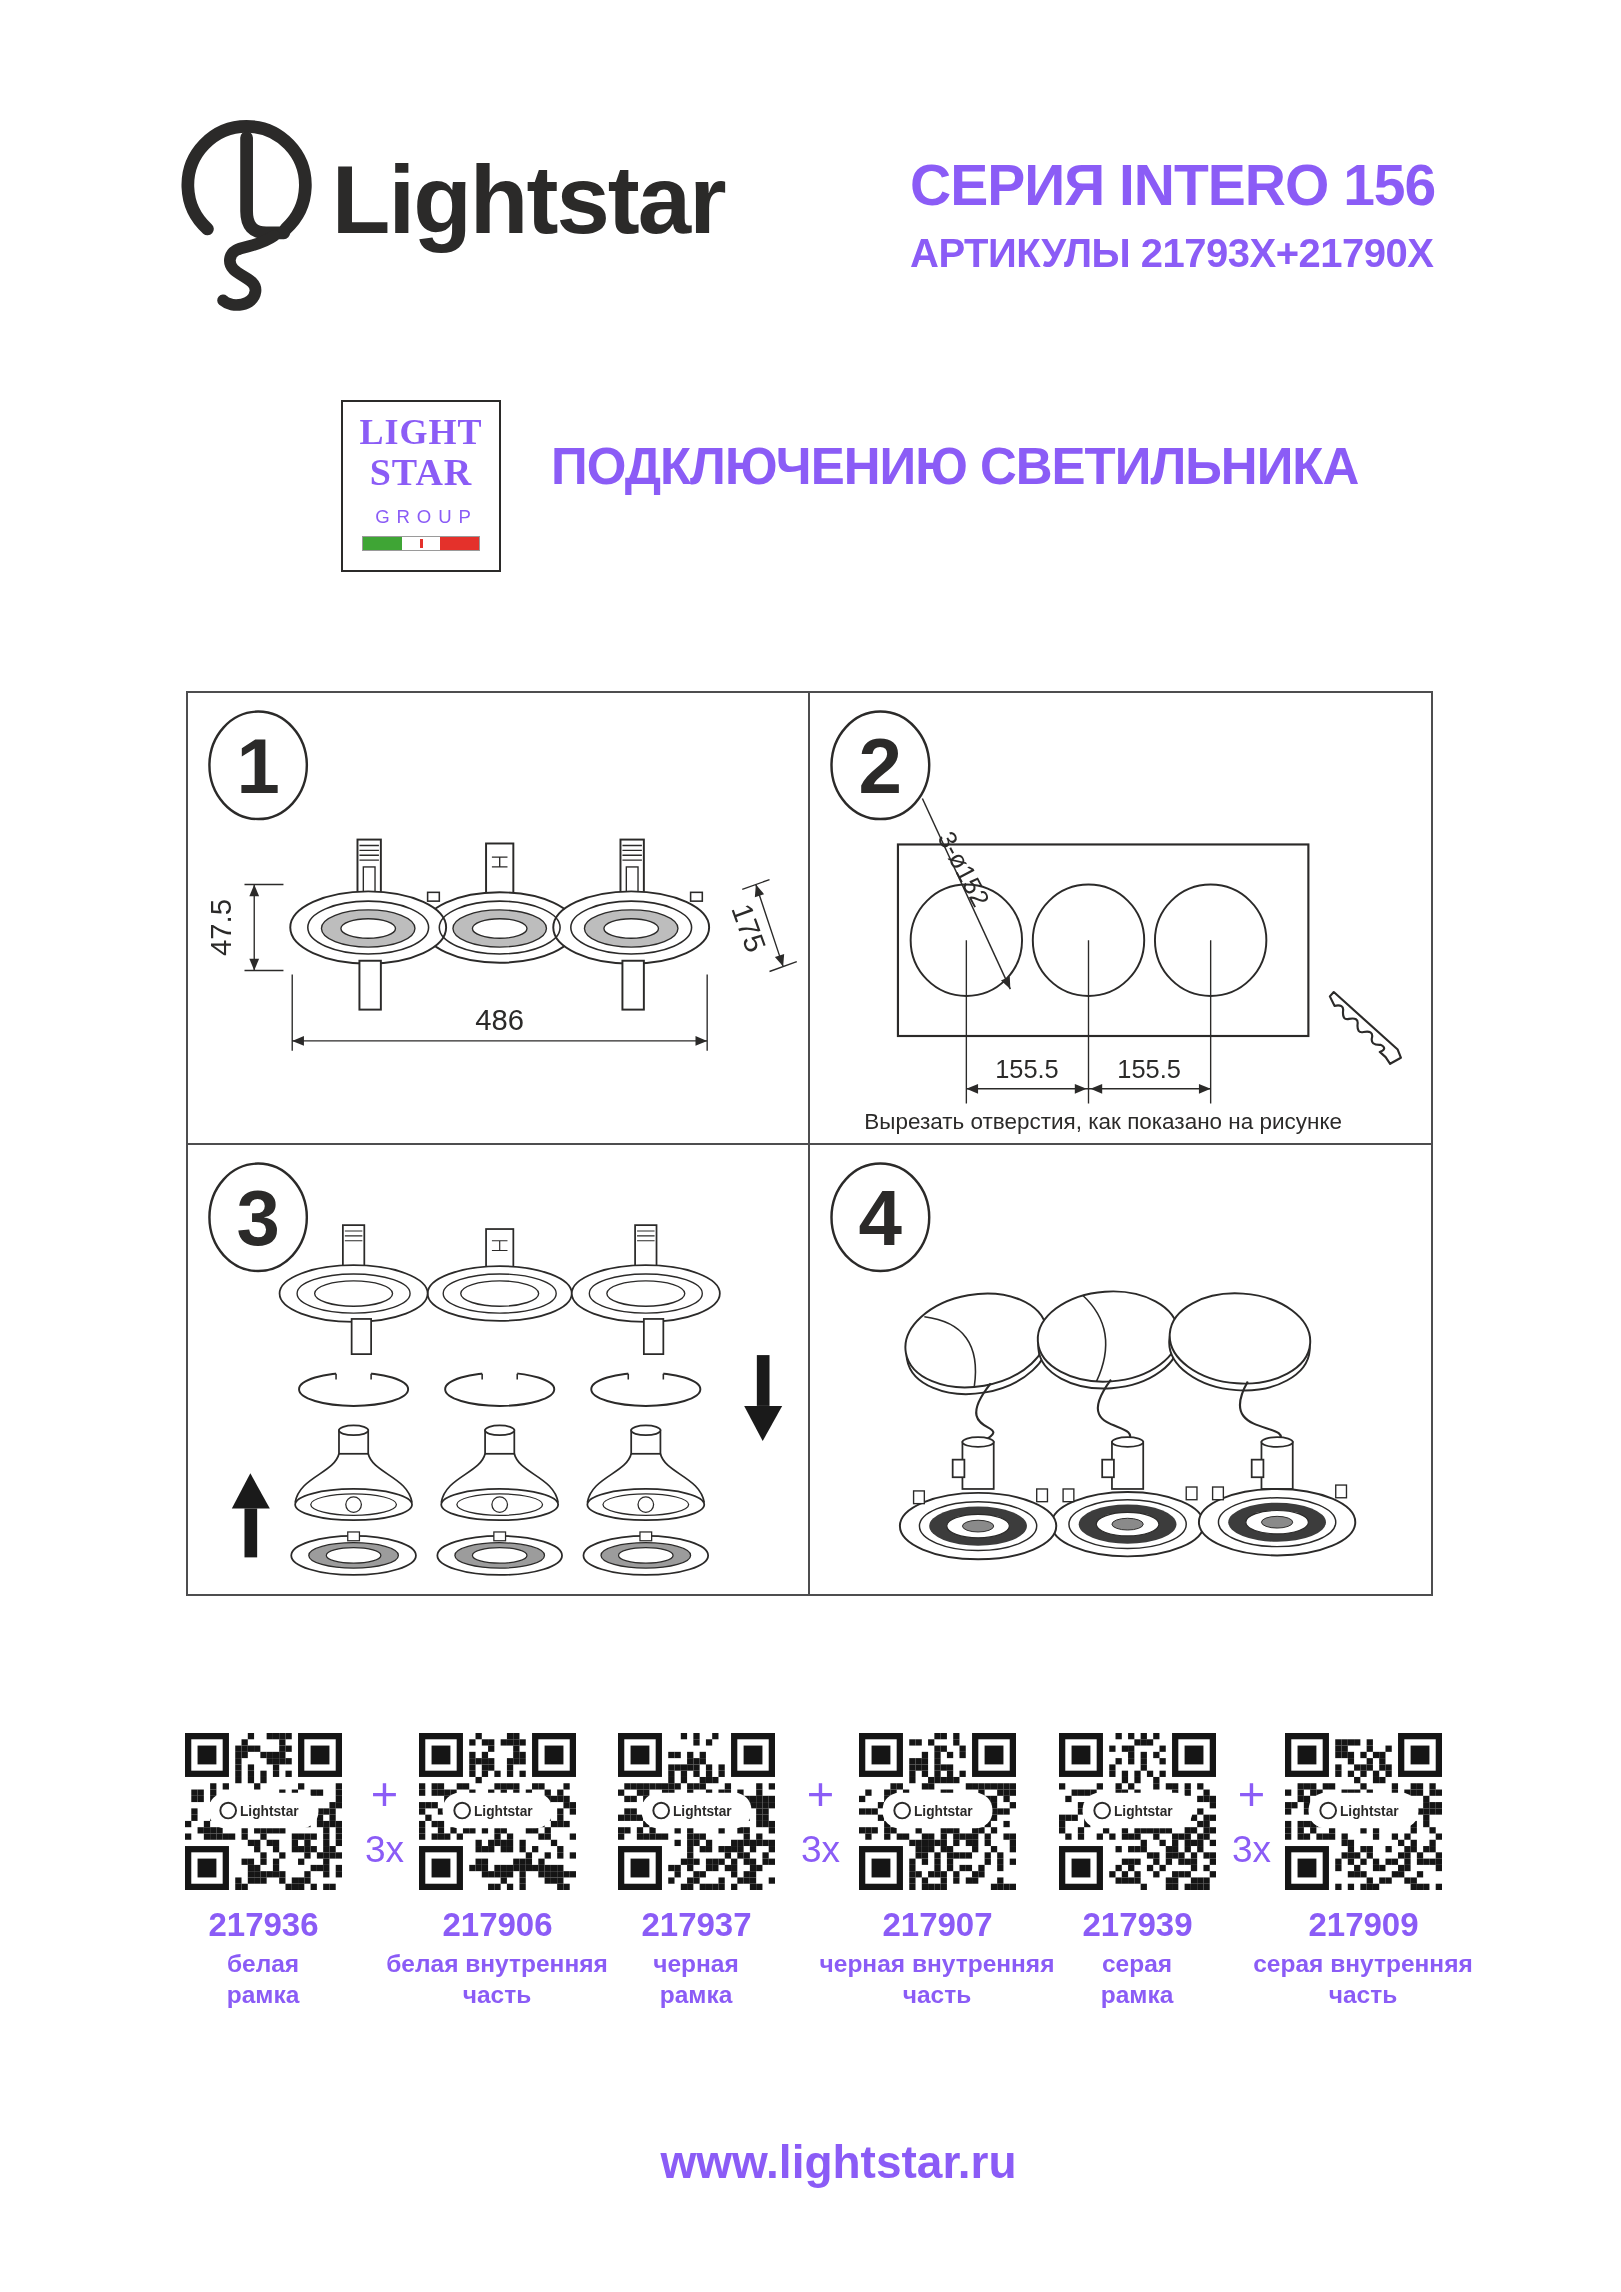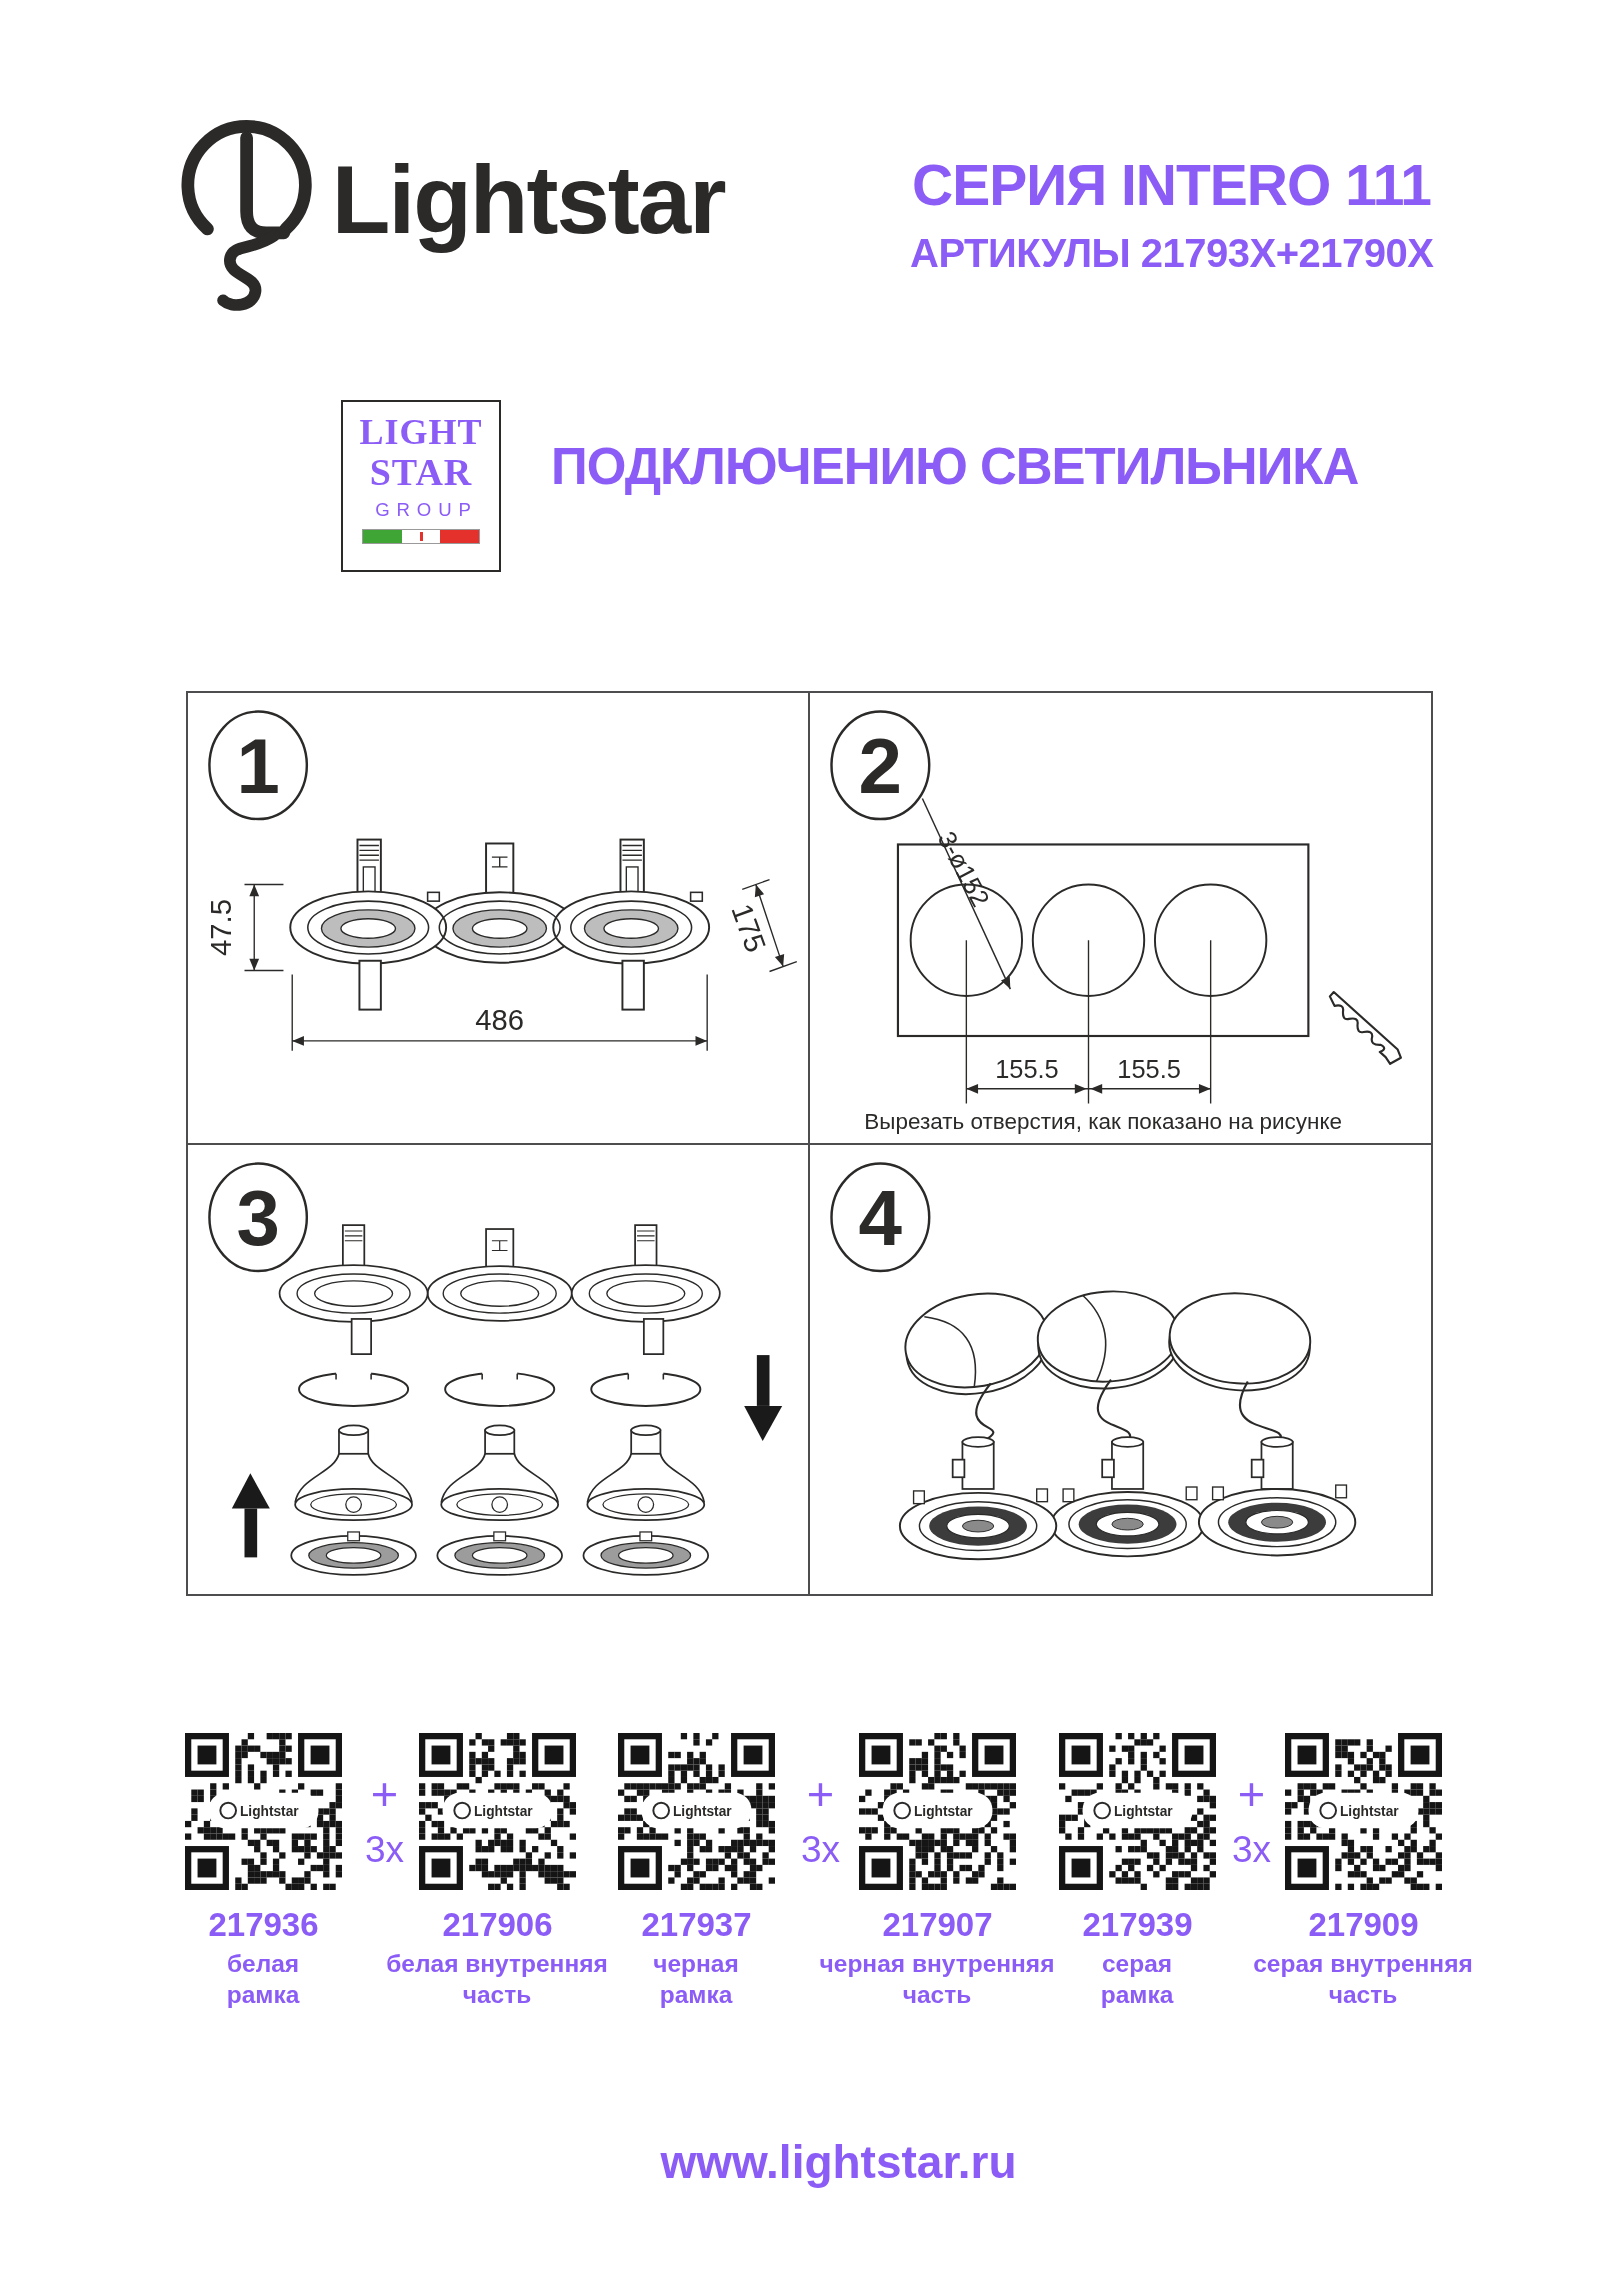--- a/index.html
+++ b/index.html
@@ -10,21 +10,21 @@
   .brand-logo{left:173px;top:84px;width:627px;height:235px;}
   .header-right{left:910px;top:153px;width:523px;text-align:center;}
   .series{font-size:57px;font-weight:bold;letter-spacing:-1px;white-space:nowrap;line-height:65px;}
   .articles{font-size:40px;font-weight:bold;letter-spacing:-0.5px;white-space:nowrap;margin-top:13px;}
   
   .group-box{left:341px;top:400px;width:160px;height:172px;border:2px solid #2b2a29;
              box-sizing:border-box;text-align:center;font-family:"Liberation Serif",serif;}
   .gb-light{font-size:36px;font-weight:bold;letter-spacing:1px;margin-top:11.8px;line-height:37px;}
   .gb-star{font-size:38px;font-weight:bold;letter-spacing:1px;line-height:43px;}
   .gb-group{font-family:"Liberation Sans",sans-serif;font-size:18.6px;letter-spacing:6.9px;
-            padding-left:11px;margin-top:5px;line-height:21.6px;}
+            padding-left:11px;margin-top:12px;line-height:21.6px;}
   .gb-flag{width:116px;height:12.7px;margin:8.8px auto 0;border:1px solid #9a9a9a;display:flex;box-sizing:content-box;}
   .gb-flag .seg{flex:1;position:relative;}
   .seg.green{background:#3fa535;}
   .seg.white{background:#ffffff;}
   .seg.red{background:#e4312b;}
   .seg.white:after{content:"";position:absolute;left:50%;top:2px;bottom:2px;width:2.9px;
                    margin-left:-1px;background:#e4312b;}
   
   .instr-title{left:551px;top:435px;font-weight:bold;font-size:51px;line-height:63px;
                letter-spacing:-1px;white-space:nowrap;}
@@ -58,21 +58,21 @@
   <svg class="abs brand-logo" viewBox="0 0 640 240">
     <g fill="none" stroke="#2b2a29" stroke-linecap="round" stroke-linejoin="round">
       <path d="M35,148 A 60,60 0 1 1 115,148" stroke-width="13"></path>
       <path d="M75,55 V130 Q75,152 95,152 H113" stroke-width="13"></path>
       <path d="M103,155 C82,170 60,163 58,179 C56,196 86,196 84,212 C82,227 60,229 51,221" stroke-width="12"></path>
     </g>
     <text x="162" y="152" font-size="98" font-weight="bold" letter-spacing="-2" fill="#2b2a29">Lightstar</text>
   </svg>
 
   <div class="abs header-right">
-    <div class="series">СЕРИЯ INTERO 111</div>
+    <div class="series">СЕРИЯ INTERO 156</div>
     <div class="articles">АРТИКУЛЫ 21793X+21790X</div>
   </div>
 
   <div class="abs group-box">
     <div class="gb-light">LIGHT</div>
     <div class="gb-star">STAR</div>
     <div class="gb-group">GROUP</div>
     <div class="gb-flag">
       <div class="seg green"></div>
         <div class="seg white"></div>

